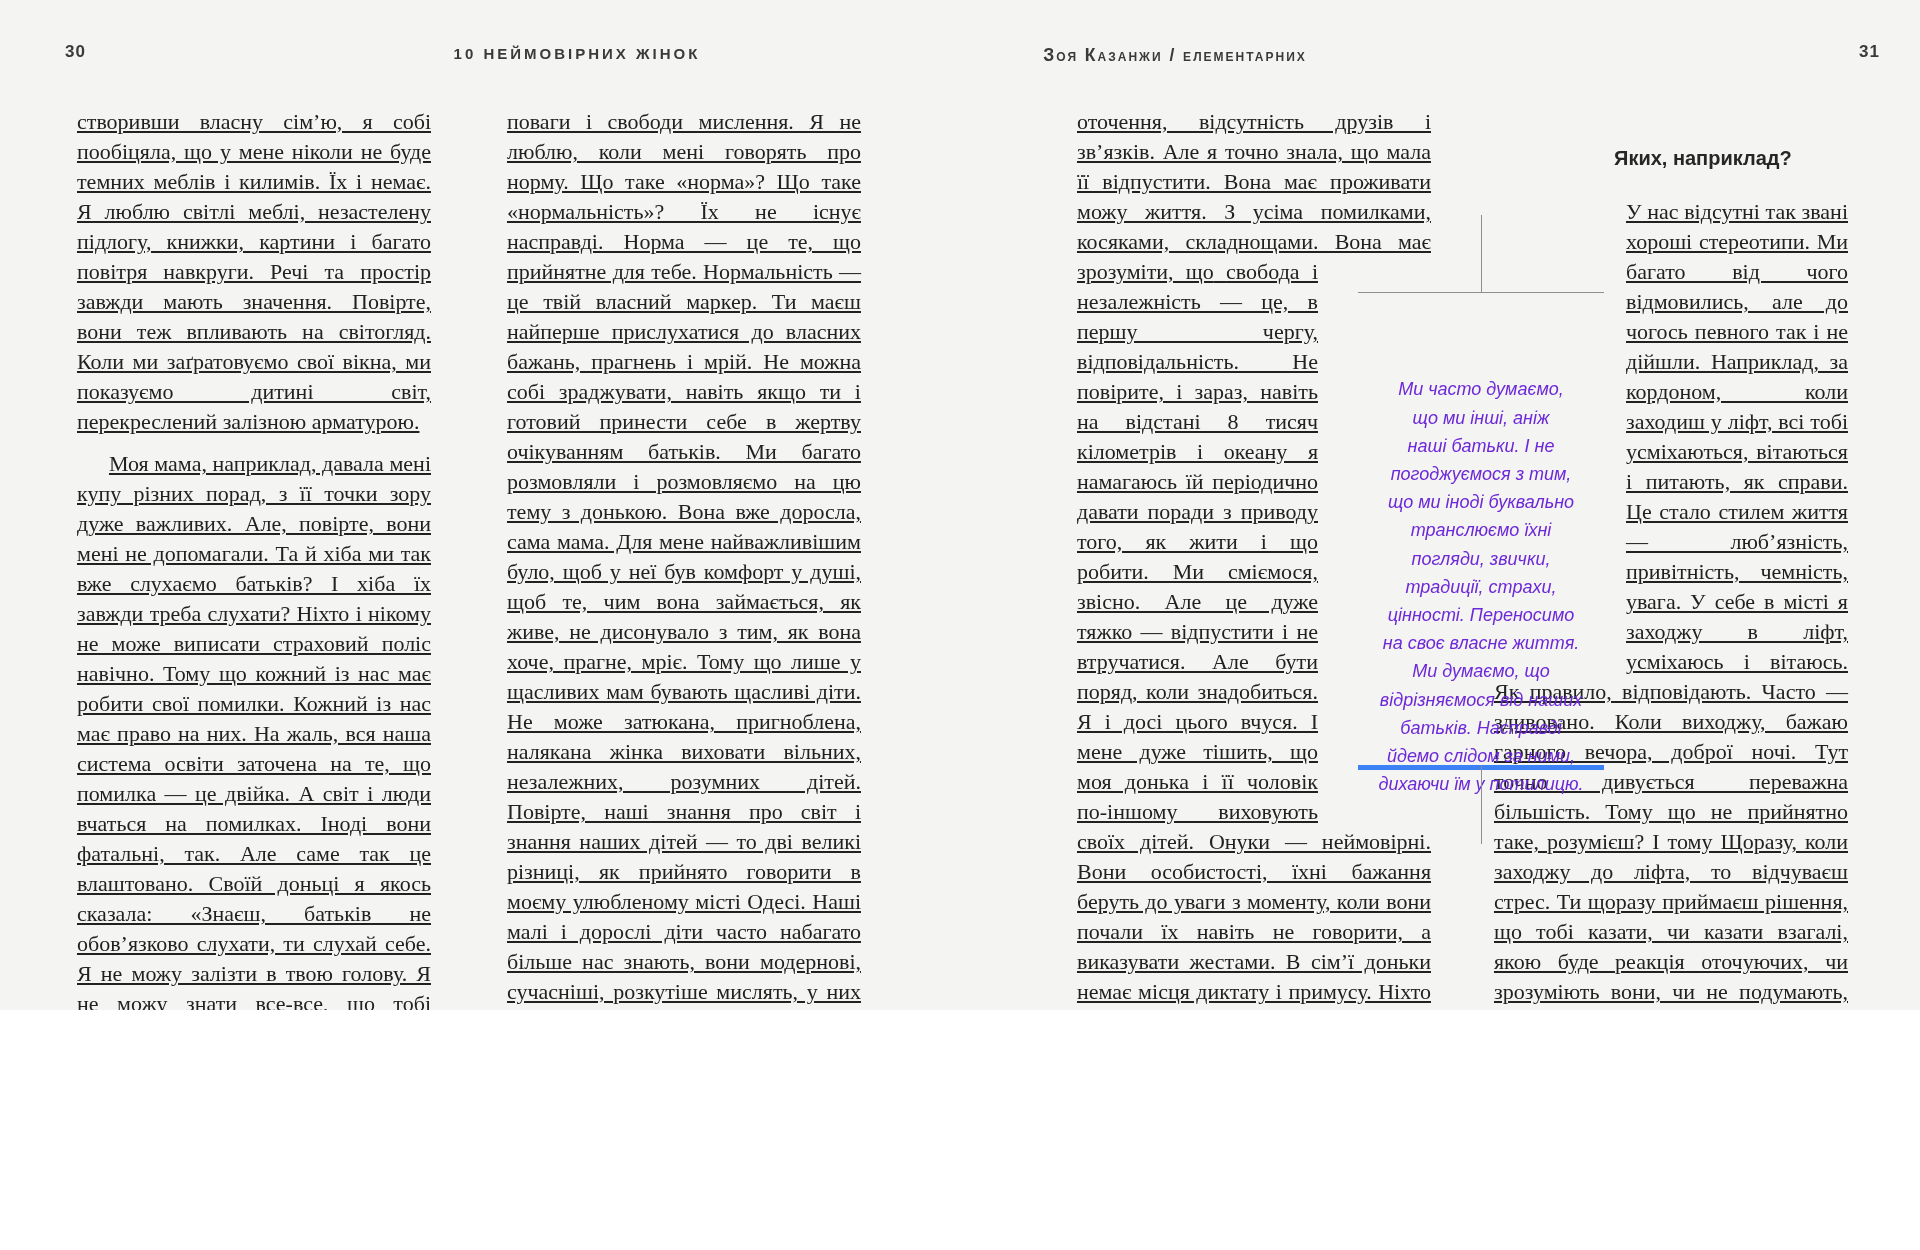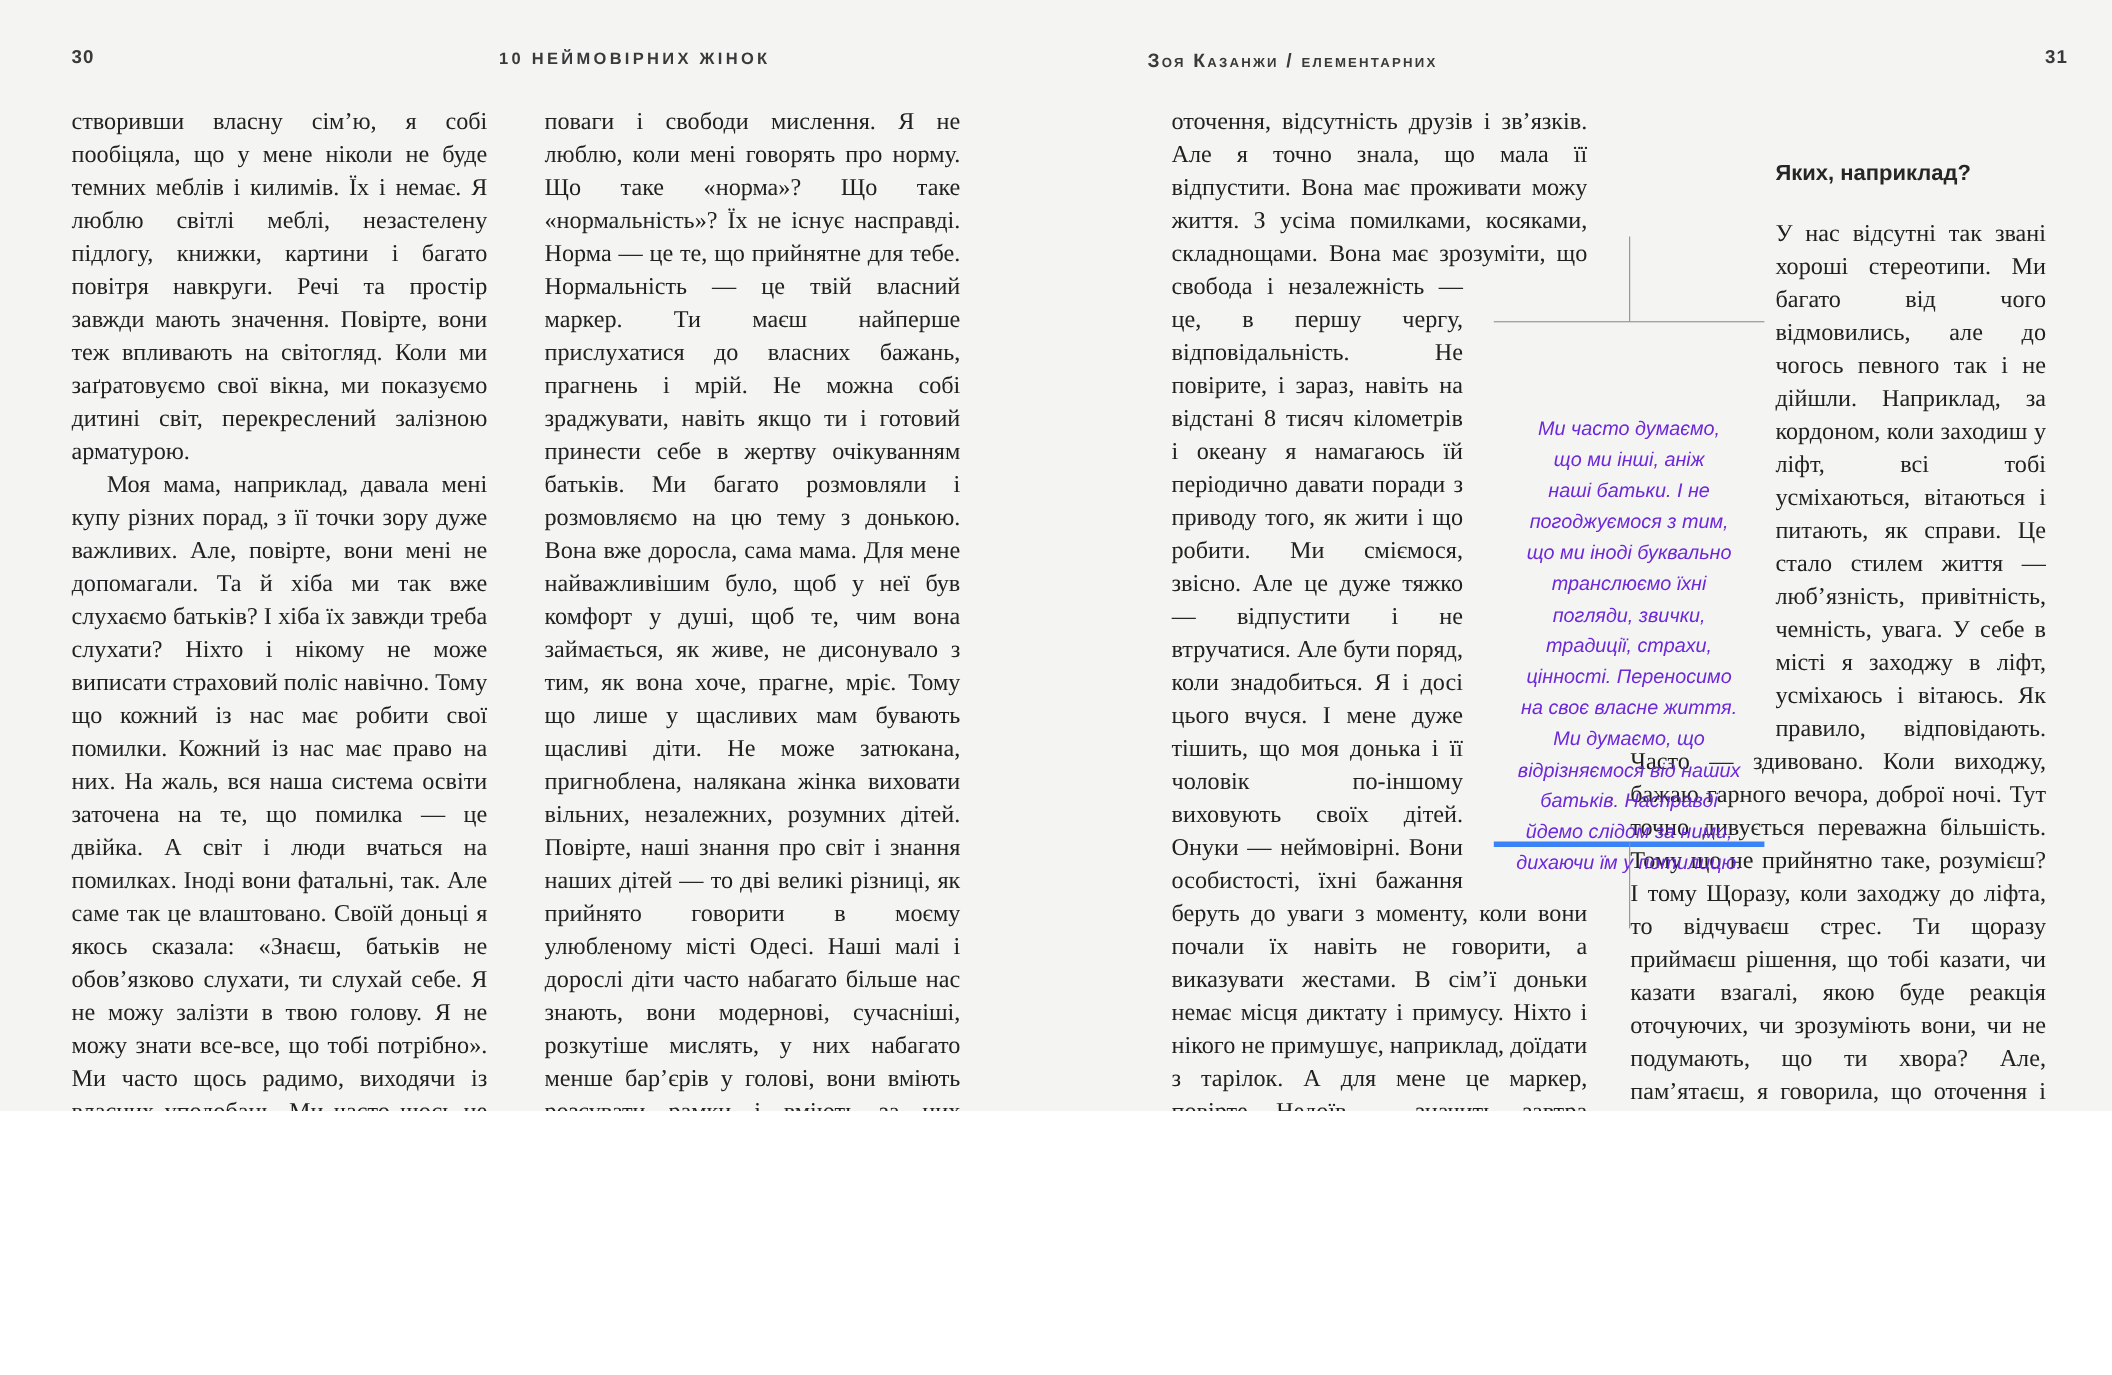--- a/index.html
+++ b/index.html
@@ -26,21 +26,21 @@
   .runhead.sc{
     font-variant-caps:small-caps;
     font-size:17.5px;letter-spacing:2px;
   }
   
   .col{
     position:absolute;top:95px;width:378px;height:1090px;
     font-size:22px;line-height:30px;
     text-align:justify;overflow:hidden;
   }
-  .col p{margin:0;}
+  .col p{margin:12px;text-decoration:underline;}
   .col p.indent{text-indent:32px;}
   .wrapR{float:right;width:113px;height:562px;}
   .wrapL{float:left;width:132px;height:478px;}
   .q-heading{
     margin:50px 0 26px 132px;
     font-family:"Liberation Sans","DejaVu Sans",sans-serif;
     font-size:20px;font-weight:700;color:#262626;
     text-align:left;line-height:26px;
   }
   

